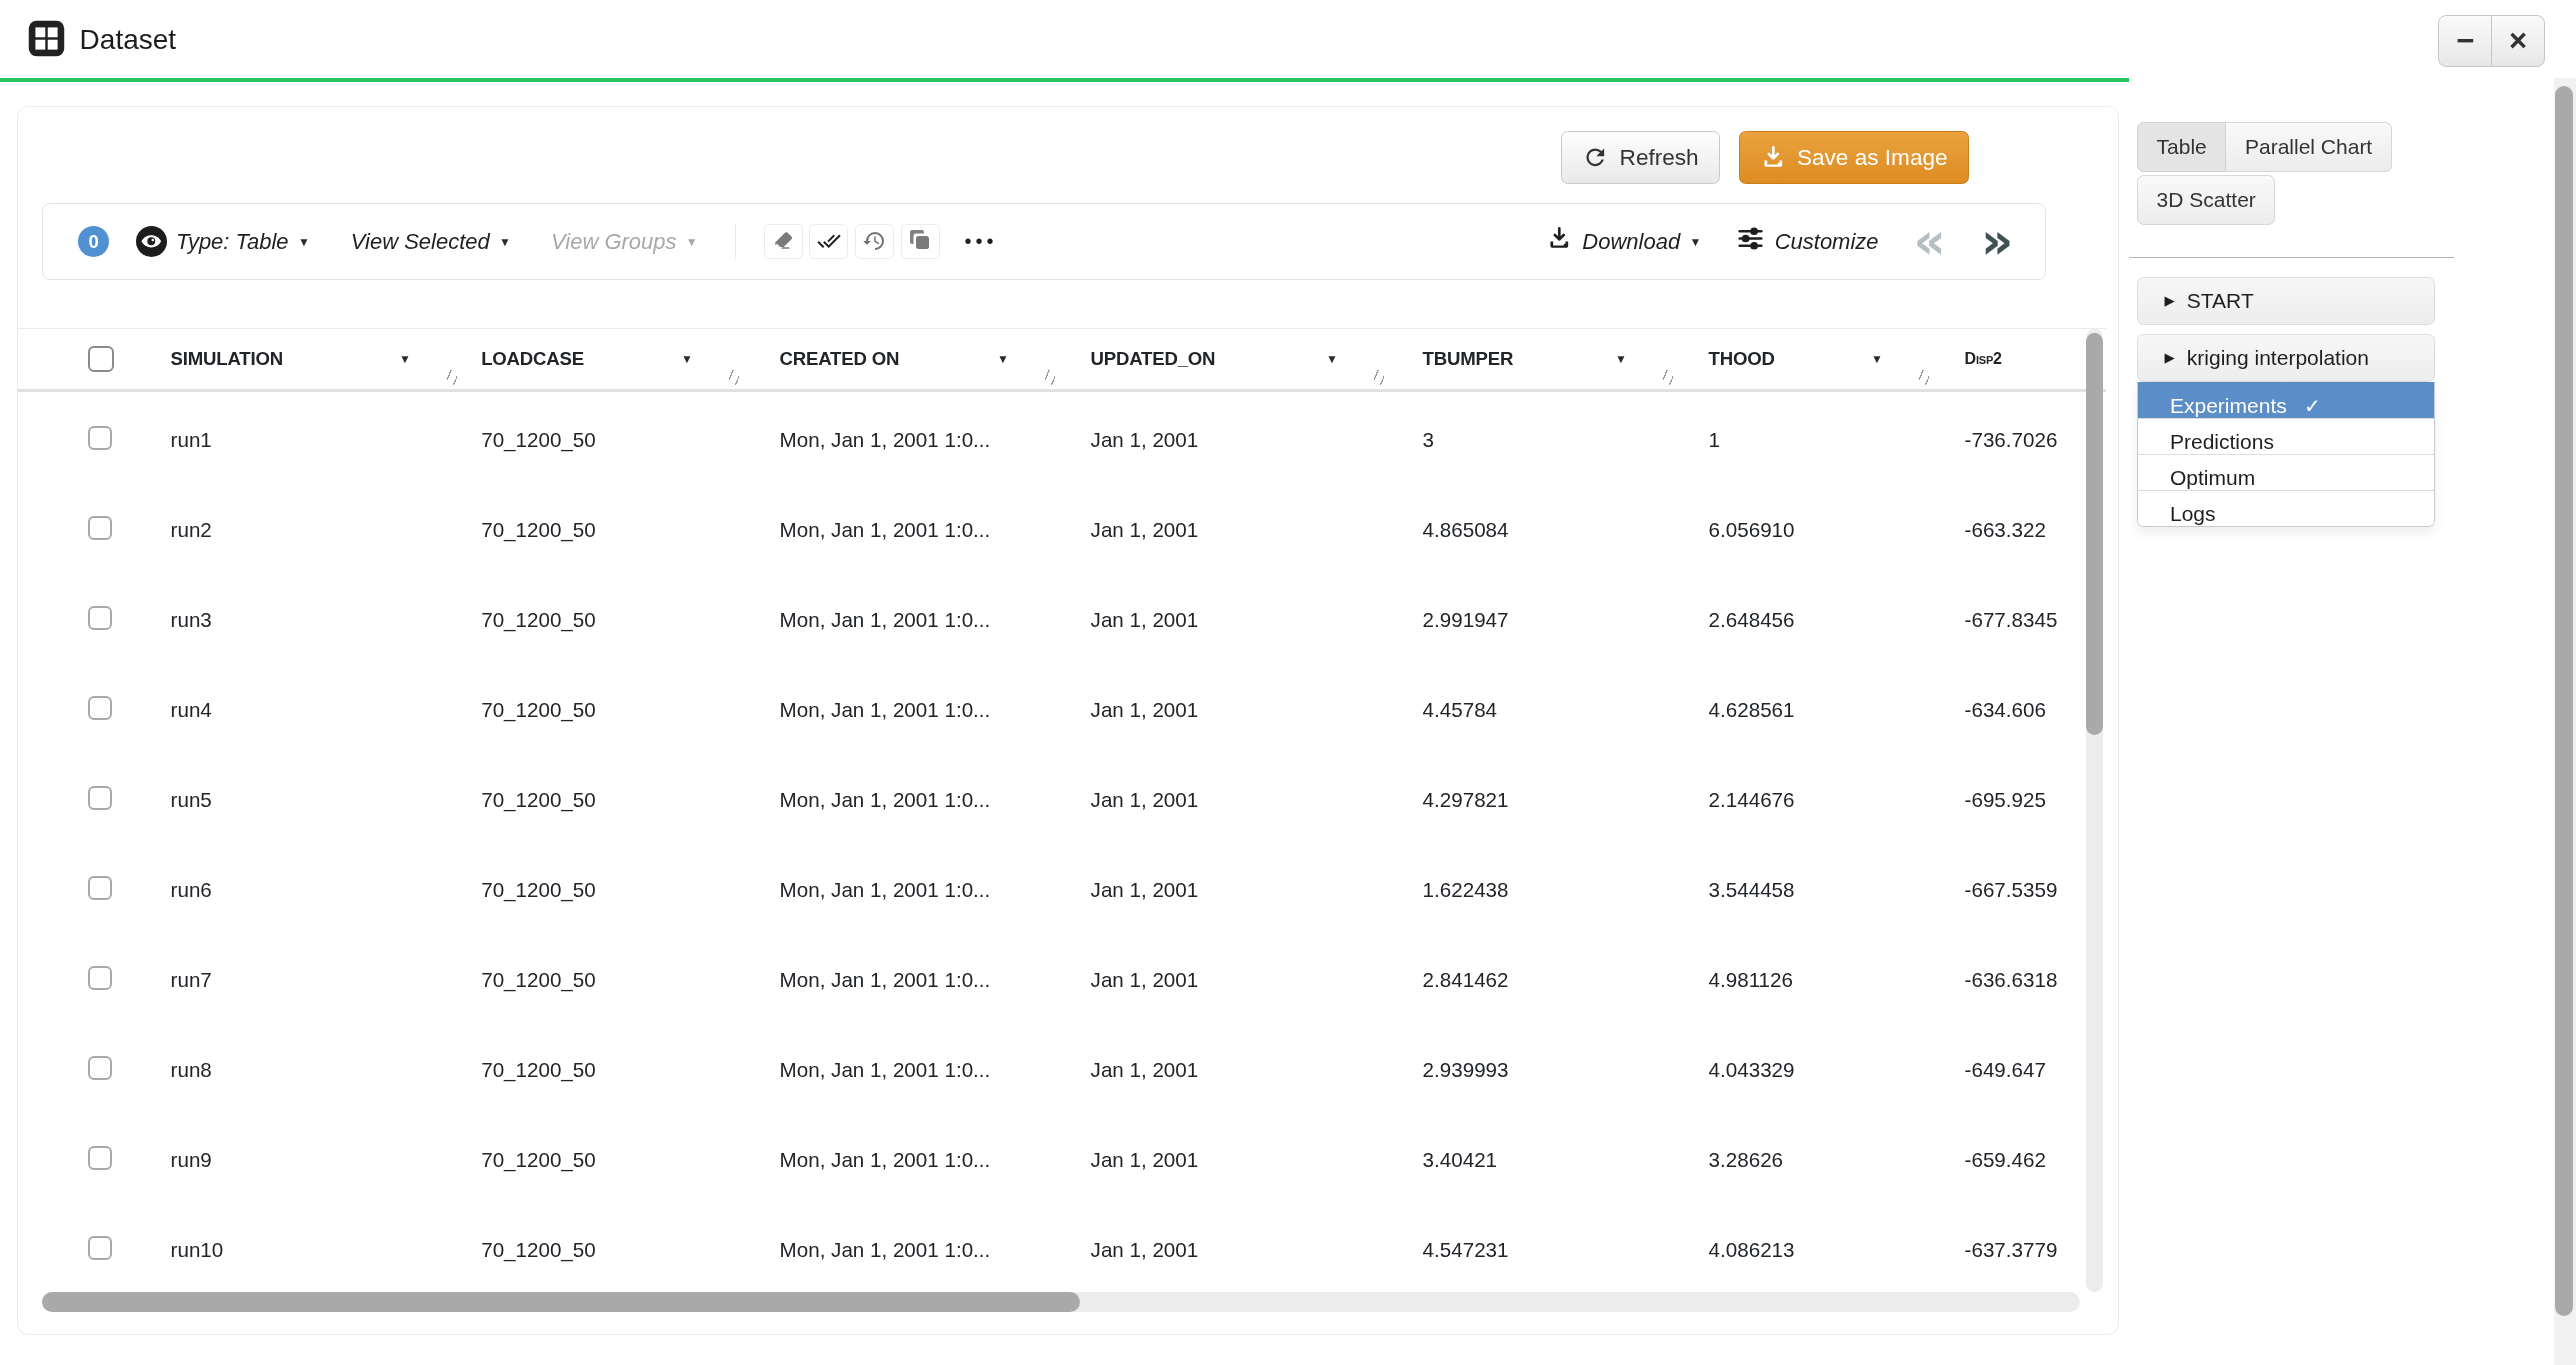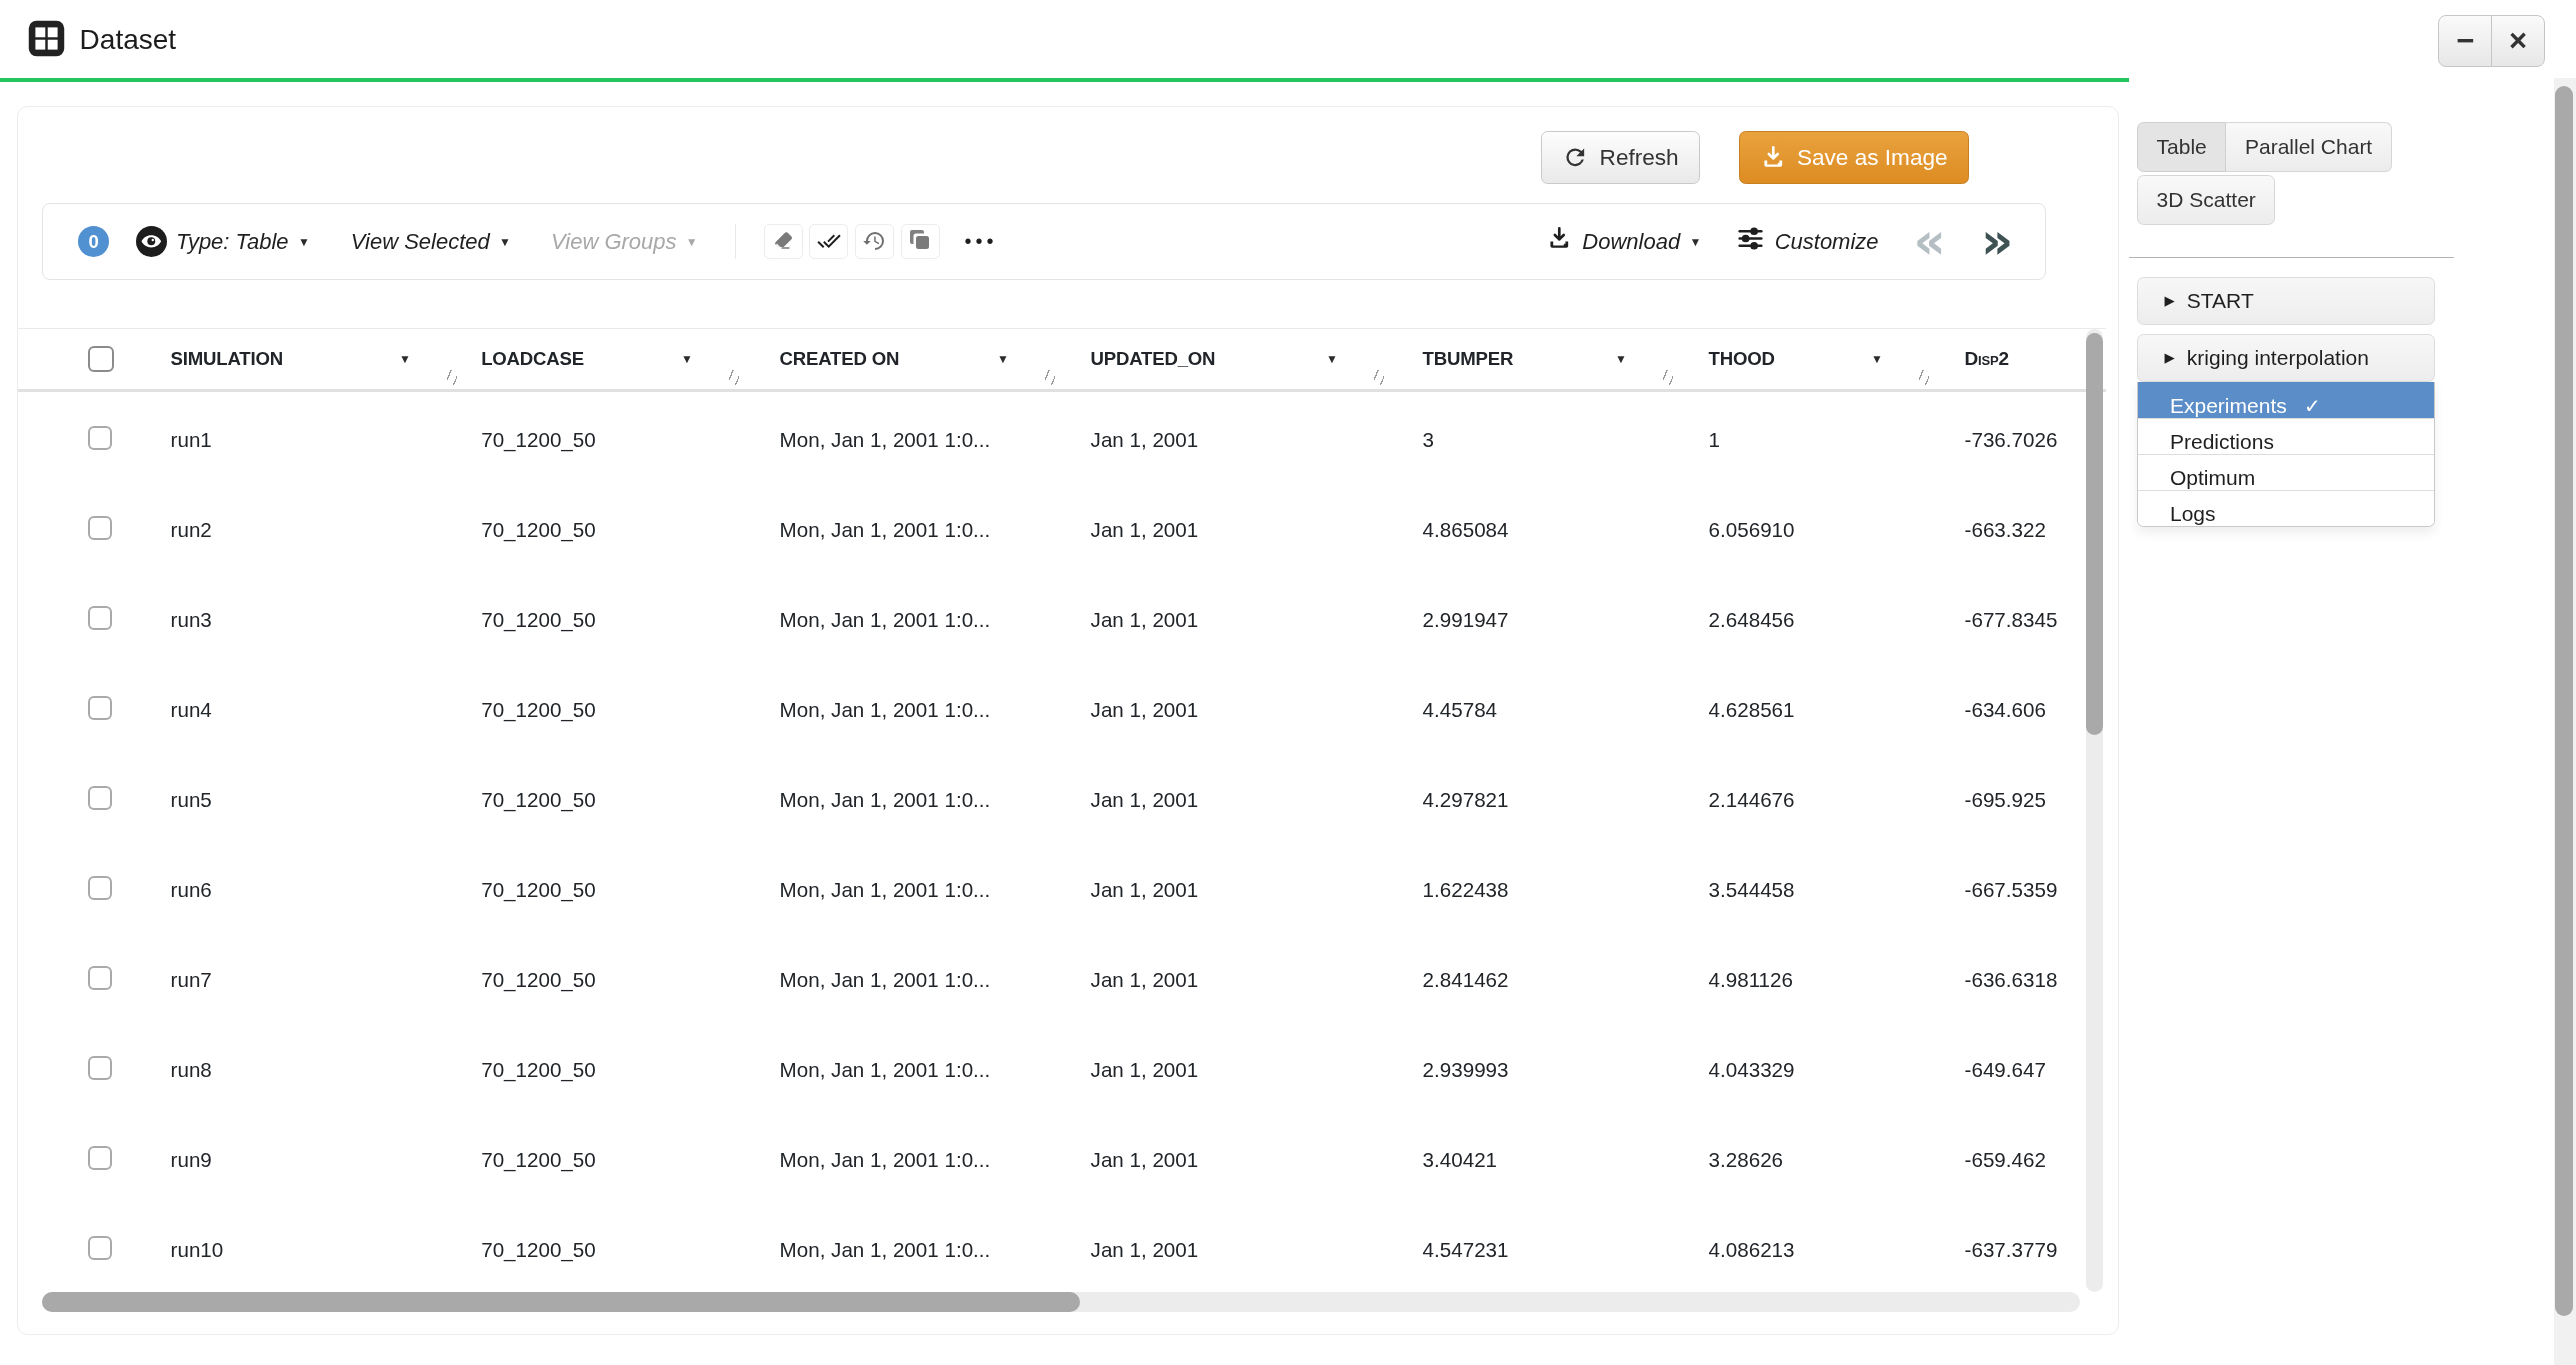--- a/index.html
+++ b/index.html
@@ -16,21 +16,21 @@
     background:linear-gradient(#fafafa,#e7e7e7);border:1.3px solid #c6c6c6;color:#333;
     font-size:31px;font-weight:600;cursor:pointer;box-sizing:border-box;}
   .winbtn.min{border-radius:8px 0 0 8px;}
   .winbtn.cls{border-radius:0 8px 8px 0;margin-left:-1.3px;}
   
   .psb-track{position:absolute;top:78px;right:0;width:25px;height:1287px;background:#f1f1f1;}
   .psb-thumb{position:absolute;top:86px;right:2.7px;width:18.6px;height:1230px;background:#a9a9a9;border-radius:9.3px;}
   
   .card{position:absolute;left:16.6px;top:106px;width:2102px;height:1229px;background:#fff;
     border:1.3px solid #ececec;border-radius:10.6px;box-sizing:border-box;}
-  .actions{position:absolute;top:24px;right:149px;display:flex;gap:24px;}
+  .actions{position:absolute;top:24px;right:149px;display:flex;gap:4px;}
   .btn{height:53px;display:flex;align-items:center;gap:10.6px;padding:0 20px;font-size:22.6px;color:#333;
     background:linear-gradient(#fdfdfd,#e9e9e9);border:1.3px solid #c9c9c9;border-radius:6.6px;cursor:pointer;box-sizing:border-box;}
   .btn.orange{background:linear-gradient(#e9a23e,#dd8c22);border-color:#c77f1f;color:#fff;margin-left:15px;}
   .btn svg{display:block;}
   
   .toolbar{position:absolute;left:24.6px;top:96px;width:2004px;height:77px;border:1.3px solid #e3e3e3;
     border-radius:8px;display:flex;align-items:center;padding:0 32px 0 35px;box-sizing:border-box;background:#fff;}
   .badge{min-width:31px;height:31px;border-radius:16px;background:#5191d1;color:#fff;font-size:18.6px;font-weight:bold;
     display:flex;align-items:center;justify-content:center;}
   .tb-item{font-size:22px;color:#1f1f1f;display:flex;align-items:center;gap:9.3px;cursor:pointer;font-style:italic;}
@@ -261,21 +261,21 @@
     <div class="th c5">
       <span>TBUMPER</span>
       <span class="caret">▼</span>
       <i class="rz"></i>
     </div>
     <div class="th c6">
       <span>THOOD</span>
       <span class="caret">▼</span>
       <i class="rz"></i>
     </div>
-    <div class="th c7" style="font-variant:small-caps;font-size:19px">
+    <div class="th c7" style="font-variant:small-caps;font-size:16px">
       <span>Disp2</span>
     </div>
   </div>
 
   <div class="tbody" id="tbody">
       <div class="trow tgrid">
         <div class="td c0"><span class="cb"></span></div>
         <div class="td c1">run1</div>
         <div class="td c2">70_1200_50</div>
         <div class="td c3">Mon, Jan 1, 2001 1:0...</div>

